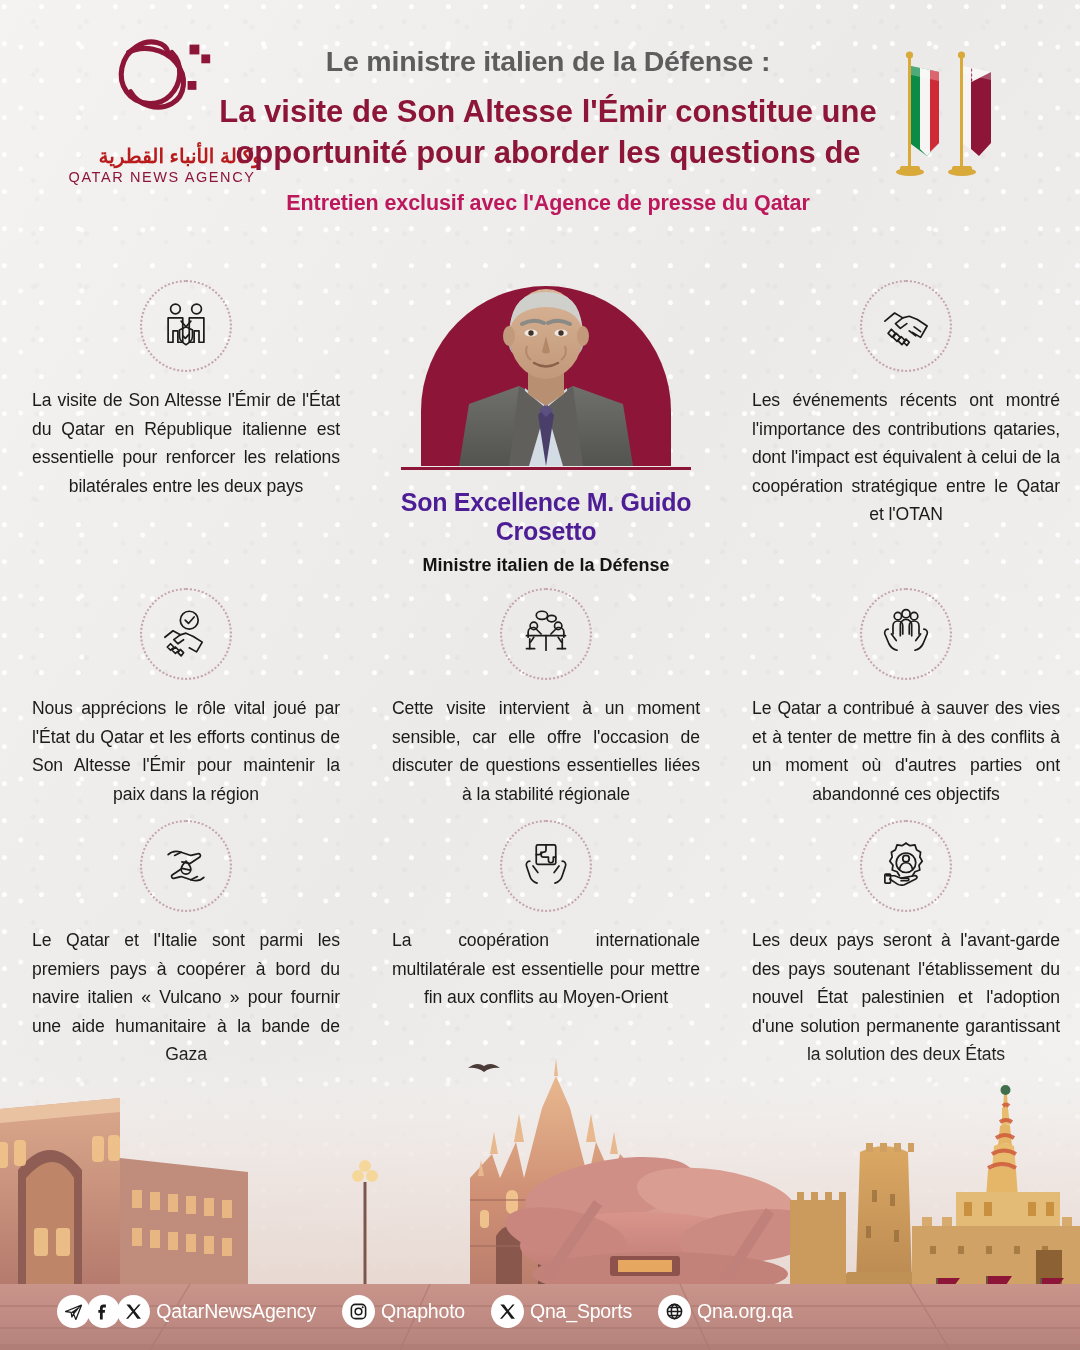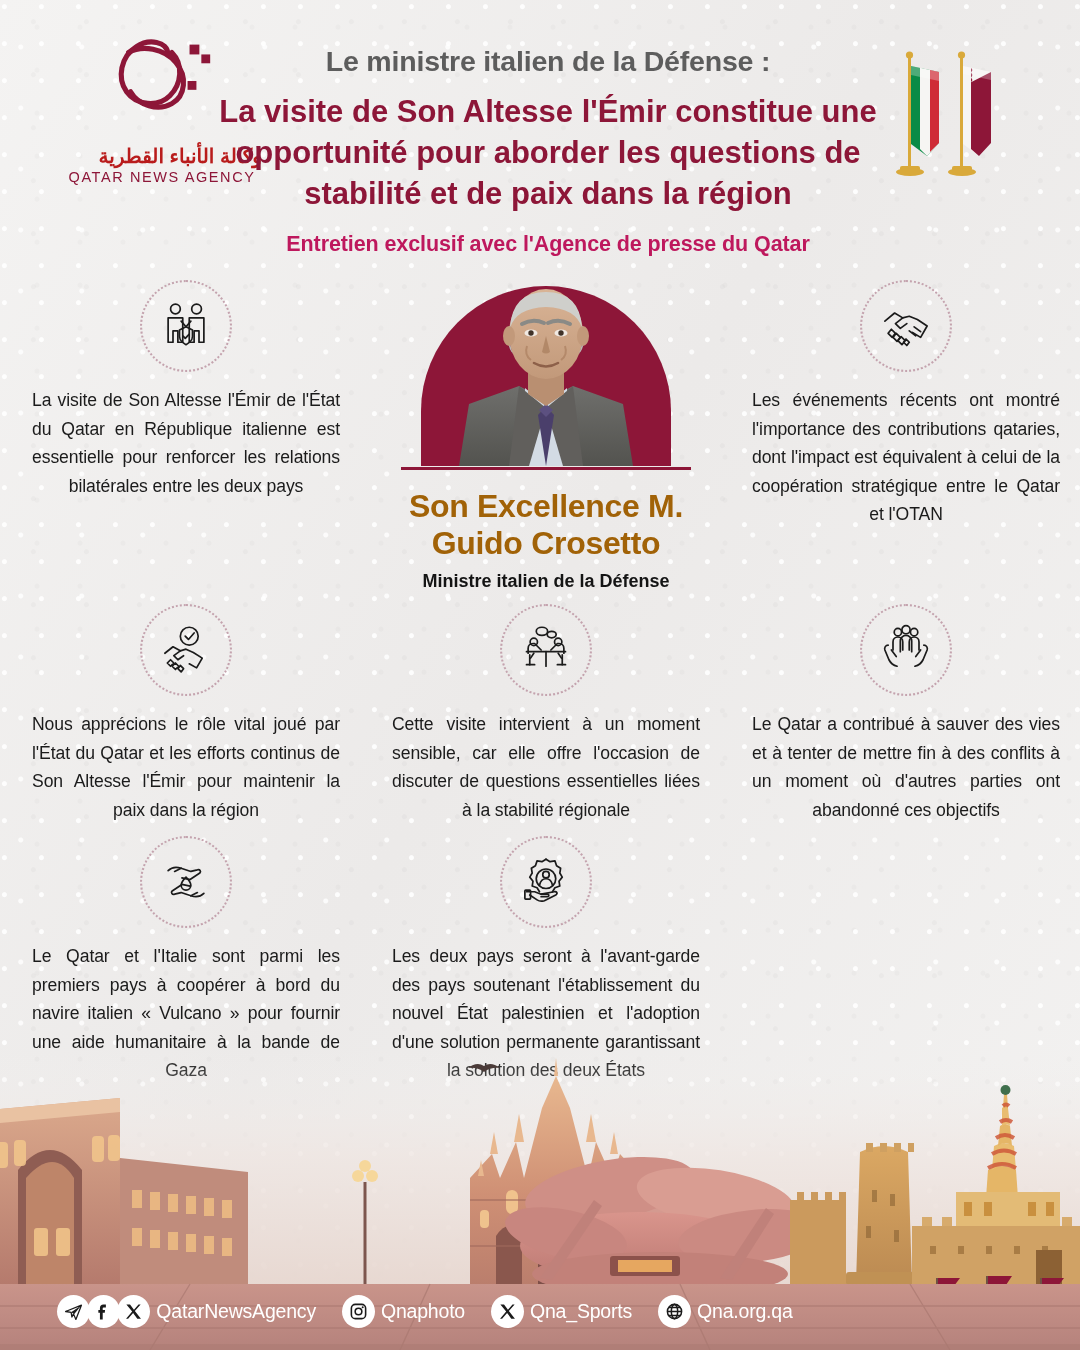--- a/index.html
+++ b/index.html
@@ -95,21 +95,21 @@
   }
   .portrait-svg {
     position: absolute; left: 50%; transform: translateX(-50%);
     bottom: 6px; width: 250px; height: 200px;
   }
   .portrait-rule {
     position: absolute; left: 50%; transform: translateX(-50%);
     bottom: 2px; width: 290px; height: 3px; background: #8d1638;
   }
   .person-name {
-    font-size: 32px; font-weight: bold; color: #a16207;
+    font-size: 25px; font-weight: bold; color: #4c1d95;
     margin-top: 16px; letter-spacing: -.3px;
   }
   .person-title {
     font-size: 18px; font-weight: bold; color: #141414; margin-top: 9px;
   }
 
   
   .city {
     position: absolute; left: 0; bottom: 0; width: 1080px; height: 300px;
   }
@@ -152,21 +152,20 @@
       </svg>
       <div class="logo-ar">وكالة الأنباء القطرية</div>
       <div class="logo-en">QATAR NEWS AGENCY</div>
     </div>
 
     <div class="headline-wrap">
       <div class="kicker">Le ministre italien de la Défense :</div>
       <div class="headline">
         <span class="l">La visite de Son Altesse l'Émir constitue une</span>
         <span class="l">opportunité pour aborder les questions de</span>
-        <span class="l">stabilité et de paix dans la région</span>
       </div>
       <div class="subhead">Entretien exclusif avec l'Agence de presse du Qatar</div>
     </div>
 
     <svg class="flags" viewBox="0 0 150 140">
 
       <g>
         <rect x="36" y="8" width="3" height="110" fill="#d9a93a"></rect>
         <circle cx="37.5" cy="7" r="3.6" fill="#d9a93a"></circle>
         <path d="M39 18 L67 24 L67 95 L55 108 L39 96 Z" fill="#0a8b46"></path>
@@ -339,20 +338,33 @@
           <path d="M10 18c4-4 10-5 16-3l12 4 8-2c3-1 5 2 3 4l-12 8-10-2"></path>
           <path d="M26 15l-8 4"></path>
           <path d="M32 26c-4 4-6 7-6 10a6 6 0 0012 0c0-3-2-6-6-10z"></path>
           <path d="M54 46c-4 4-10 5-16 3l-12-4-8 2c-3 1-5-2-3-4l12-8 10 2"></path>
           <path d="M38 49l8-4"></path>
         </svg>
       </div>
       <div class="cell-text">Le Qatar et l'Italie sont parmi les premiers pays à coopérer à bord du navire italien « Vulcano » pour fournir une aide humanitaire à la bande de Gaza</div>
     </div>
 
+    <div class="cell">
+      <div class="icon-circle">
+        <svg viewBox="0 0 64 64" fill="none" stroke="#1b1b1b" stroke-width="2.1" stroke-linecap="round" stroke-linejoin="round">
+          <rect x="20" y="6" width="24" height="24" rx="2"></rect>
+          <path d="M32 6v6a3 3 0 01-3 3 3 3 0 00-3 3 3 3 0 003 3h6v4a3 3 0 003 3 3 3 0 003-3v-4h3"></path>
+          <path d="M20 18h3a3 3 0 003-3"></path>
+          <path d="M12 26c-3 0-5 3-4 6l4 12c1 4 5 8 9 9"></path>
+          <path d="M52 26c3 0 5 3 4 6l-4 12c-1 4-5 8-9 9"></path>
+          <path d="M16 32l6 8M48 32l-6 8"></path>
+        </svg>
+      </div>
+      <div class="cell-text">La coopération internationale multilatérale est essentielle pour mettre fin aux conflits au Moyen-Orient</div>
+    </div>
 
     <div class="cell">
       <div class="icon-circle">
         <svg viewBox="0 0 64 64" fill="none" stroke="#1b1b1b" stroke-width="2.1" stroke-linecap="round" stroke-linejoin="round">
           <path d="M32 4l5 3 6-1 2 6 5 3-1 6 3 5-4 5 1 6-6 2-3 5"></path>
           <path d="M32 4l-5 3-6-1-2 6-5 3 1 6-3 5 4 5-1 6 6 2 3 5"></path>
           <circle cx="32" cy="28" r="12"></circle>
           <circle cx="32" cy="23" r="4"></circle>
           <path d="M24 36c1-5 4-8 8-8s7 3 8 8"></path>
           <path d="M8 44h10l8 3h8c2 0 2 3 0 3h-8"></path>

